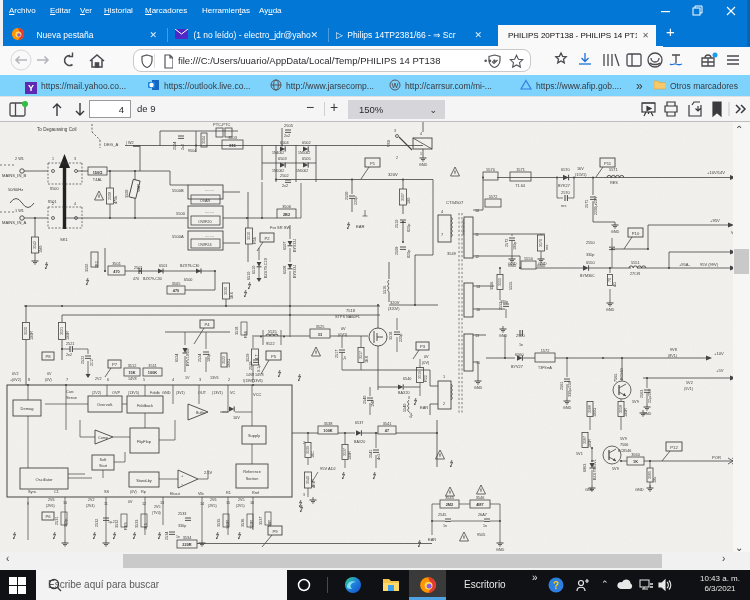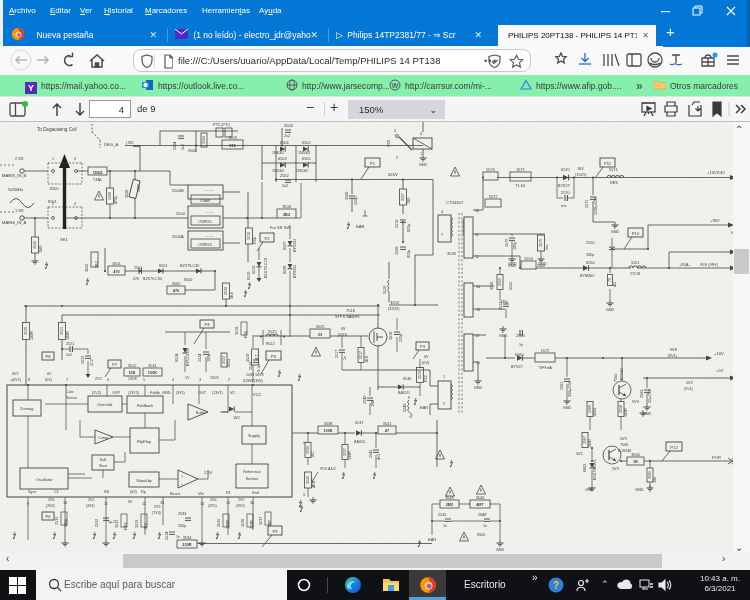--- a/index.html
+++ b/index.html
@@ -17,21 +17,21 @@
 .tab{position:absolute;top:5px;height:21px;line-height:21px;white-space:nowrap;overflow:hidden;}
 .tabx{color:#e8f1fb;font-size:9px;}
 .tsep{position:absolute;top:8px;width:1px;height:14px;background:#4b9be0;}
 #activetab{position:absolute;left:498px;top:5px;width:158px;height:21px;background:#f9f9fa;color:#0c0c0d;
   font-size:8px;line-height:21px;letter-spacing:0;}
 
 #navbar{position:absolute;left:0;top:46px;width:750px;height:29px;background:#f9f9fa;color:#4a4a4f;}
 #urlbar{position:absolute;left:133px;top:3px;width:398px;height:23px;background:#fff;border:1px solid #c8c8cd;border-radius:8px;
   font-size:9.5px;color:#2a2a2e;line-height:21px;}
 
-#bmbar{position:absolute;left:0;top:75px;width:750px;height:22px;background:#86efac;border-bottom:1px solid #e0e0e2;
+#bmbar{position:absolute;left:0;top:75px;width:750px;height:22px;background:#7dd3fc;border-bottom:1px solid #e0e0e2;
   font-size:8.5px;color:#3a3a3e;}
 .bm{position:absolute;top:4px;height:14px;line-height:14px;white-space:nowrap;}
 .bmico{display:inline-block;width:12px;height:12px;vertical-align:-2px;margin-right:4px;}
 
 #pdfbar{position:absolute;left:0;top:97px;width:750px;height:25px;background:#f5f5f6;border-bottom:1px solid #bdbdc0;
   color:#2a2a2e;}
 #pageinput{position:absolute;left:89px;top:3px;width:42px;height:18px;background:#fff;border:1px solid #9a9a9e;
   font-size:9.5px;text-align:right;line-height:18px;padding-right:6px;}
 #zoomsel{position:absolute;left:348px;top:3px;width:97px;height:19px;background:#d6d6da;font-size:9.5px;line-height:19px;}
 
@@ -92,21 +92,21 @@
       <svg width="13" height="10" style="vertical-align:-1px" viewBox="0 0 13 10">
           <rect width="13" height="10" rx="1" fill="#5028c8"></rect>
           <path d="M0 0 l6.5 5 L13 0" stroke="#fff" fill="none"></path>
         </svg>
       <span style="display:inline-block;margin-left:3px;max-width:118px;overflow:hidden;white-space:nowrap;vertical-align:top">(1 no leído) - electro_jdr@yahoo</span>
       <span class="tabx" style="position:absolute;right:2px;top:0">✕</span>
     </div>
     <div class="tsep" style="left:328px"></div>
     <div class="tab" style="left:336px;width:148px;">
       <span style="font-size:9px">▷</span>
-      <span style="margin-left:2px">Philips 14TP2381/77 - ⇒ Scr</span>
+      <span style="margin-left:2px">Philips 14TP2381/66 - ⇒ Scr</span>
       <span class="tabx" style="position:absolute;right:2px;top:0">✕</span>
     </div>
     <div id="activetab">
       <span style="display:inline-block;margin-left:10px;max-width:129px;overflow:hidden;white-space:nowrap;vertical-align:top">PHILIPS 20PT138 - PHILIPS 14 PT138</span>
       <span style="position:absolute;right:7px;top:0;color:#5a5a5f">✕</span>
     </div>
     <div style="position:absolute;left:666px;top:3px;font-size:15px;color:#fff;">+</div>
   </div>
 
   <div id="navbar">
@@ -155,26 +155,26 @@
         <path d="M152 8 h12 v8 h-12 z M158 8 v8 M152 12 h12 M155 8 c0-4 6-4 6 0"></path>
         <path d="M177 6 h12 M177 10 h12 M177 14 h12" stroke-width="1.5"></path>
       </g>
       <circle cx="165" cy="5" r="2.5" fill="#1b9af5"></circle>
     </svg>
     <div style="position:absolute;left:663px;top:0;width:87px;height:1px;background:#0377d6"></div>
   </div>
 
   <div id="bmbar">
     <span class="bm" style="left:25px"><span class="bmico" style="background:#5e2ab4;color:#fff;font-size:9px;text-align:center;line-height:12px;font-weight:bold">Y</span>https://mail.yahoo.co...</span>
-    <span class="bm" style="left:142px"><svg class="bmico" viewBox="0 0 12 12">
+    <span class="bm" style="left:148px"><svg class="bmico" viewBox="0 0 12 12">
           <rect x="4" y="1" width="7" height="10" fill="#1466c0"></rect>
           <rect x="0" y="3" width="7" height="6" rx="1" fill="#1f83e0"></rect>
           <circle cx="3.5" cy="6" r="2.2" fill="#fff"></circle>
         </svg>https://outlook.live.co...</span>
-    <span class="bm" style="left:286px"><svg class="bmico" viewBox="0 0 12 12" fill="none" stroke="#55555a">
+    <span class="bm" style="left:270px"><svg class="bmico" viewBox="0 0 12 12" fill="none" stroke="#55555a">
           <circle cx="6" cy="6" r="5"></circle>
           <ellipse cx="6" cy="6" rx="2.3" ry="5"></ellipse>
           <path d="M1 6 h10"></path>
         </svg>http://www.jarsecomp...</span>
     <span class="bm" style="left:389px"><svg class="bmico" viewBox="0 0 12 12" fill="none" stroke="#55555a">
           <circle cx="6" cy="6" r="5"></circle>
           <path d="M3 4 l1.5 5 1.5-5 1.5 5 1.5-5" stroke-width=".9"></path>
         </svg>http://carrsur.com/mi-...</span>
     <span class="bm" style="left:520px"><svg class="bmico" viewBox="0 0 12 12" fill="none" stroke="#2f7fe0">
           <path d="M6 1.5 L11 10 H1 z" stroke-width="1.2"></path>
@@ -1312,21 +1312,21 @@
       <rect x="0" y="0" width="8" height="8"></rect>
         <rect x="9" y="0" width="8" height="8"></rect>
       <rect x="0" y="9" width="8" height="8"></rect>
         <rect x="9" y="9" width="8" height="8"></rect>
     </svg>
     <div id="search">
       <svg class="abs" style="left:12px;top:8px" width="14" height="14" viewBox="0 0 14 14" fill="none" stroke="#3a3a3a" stroke-width="1.3">
           <circle cx="6" cy="6" r="4.5"></circle>
           <line x1="9.5" y1="9.5" x2="13" y2="13"></line>
         </svg>
-      <span style="margin-left:28px">Escribe aquí para buscar</span>
+      <span style="margin-left:12px">Escribe aquí para buscar</span>
     </div>
     <svg class="abs" style="left:297px;top:8px" width="14" height="14" viewBox="0 0 14 14">
         <circle cx="7" cy="7" r="5.5" fill="none" stroke="#fff" stroke-width="1.5"></circle>
       </svg>
     <div class="abs" style="left:327px;top:7px;width:1px;height:16px;background:#4a4a4a"></div>
     <svg class="abs" style="left:344px;top:6px" width="18" height="18" viewBox="0 0 18 18">
       <defs>
           <linearGradient id="edg" x1="0" y1="0" x2="1" y2="1">
             <stop offset="0" stop-color="#35d687"></stop>
             <stop offset=".5" stop-color="#2080de"></stop>

